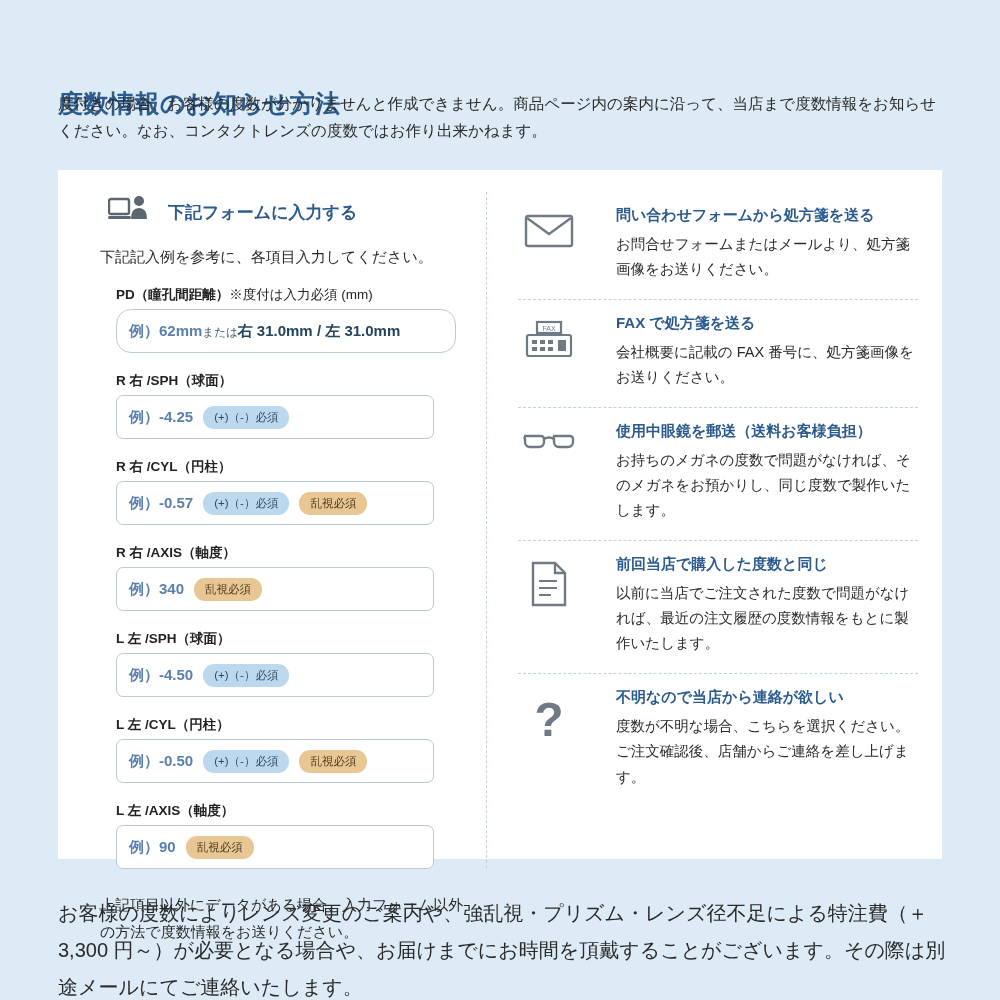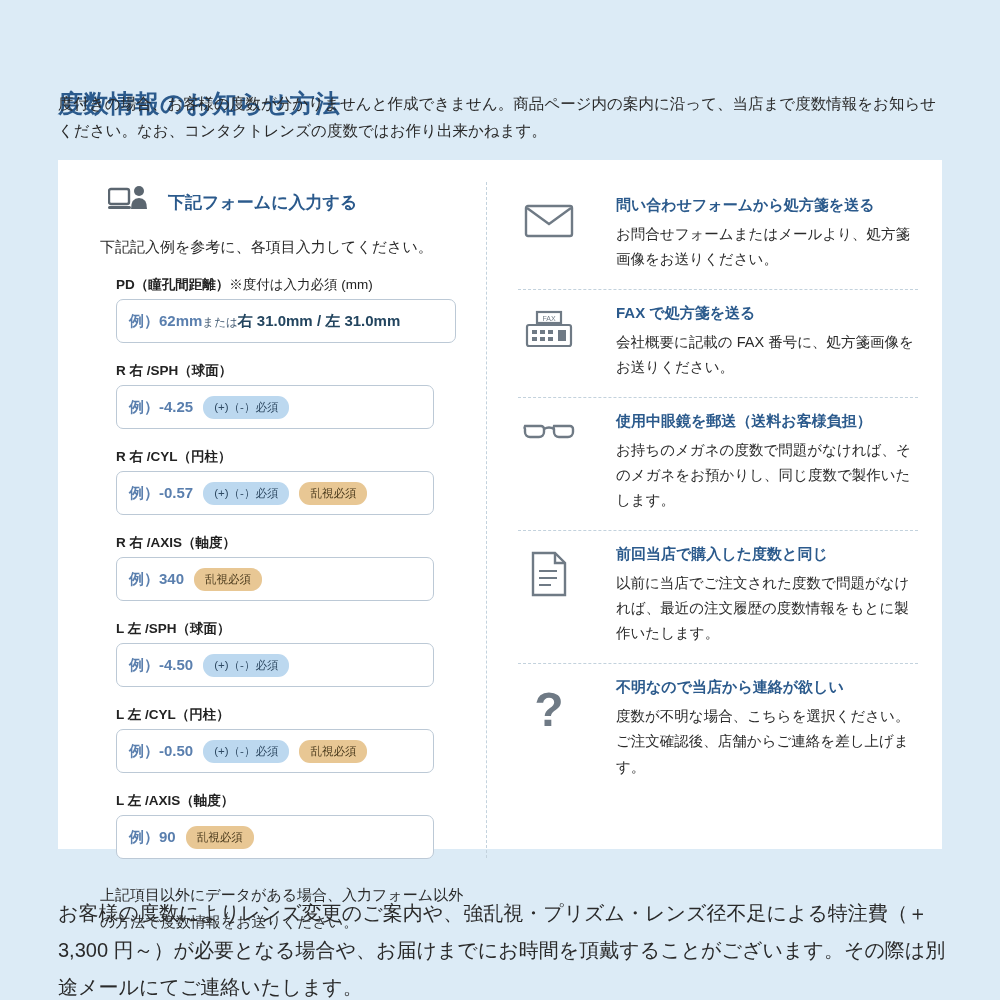--- a/index.html
+++ b/index.html
@@ -31,21 +31,21 @@
     left: 58px; top: 90px;
     width: 892px;
     font-size: 15.5px;
     line-height: 1.75;
     color: #2a2a2a;
   }
 
   
   .card {
     position: absolute;
-    left: 58px; top: 160px;
+    left: 58px; top: 170px;
     width: 884px; height: 689px;
     background: #ffffff;
   }
 
   
   .v-divider {
     position: absolute;
     left: 428px; top: 22px;
     width: 0; height: 676px;
     border-left: 1px dashed #c3d2dd;
@@ -86,21 +86,21 @@
   .field-box {
     height: 44px;
     border: 1px solid #bcc9d6;
     border-radius: 7px;
     display: flex;
     align-items: center;
     padding: 0 12px;
     gap: 10px;
     background: #fff;
   }
-  .box-wide { width: 340px; }
+  .box-wide { width: 340px; border-radius: 15px; }
   .box-narrow { width: 318px; }
   .ex {
     font-size: 15px;
     color: #5a7fae;
     font-weight: bold;
     white-space: nowrap;
   }
   .ex .small { font-size: 11.5px; font-weight: normal; color: #3d566f; }
   .ex .dark { color: #23455f; }
   .tag {

